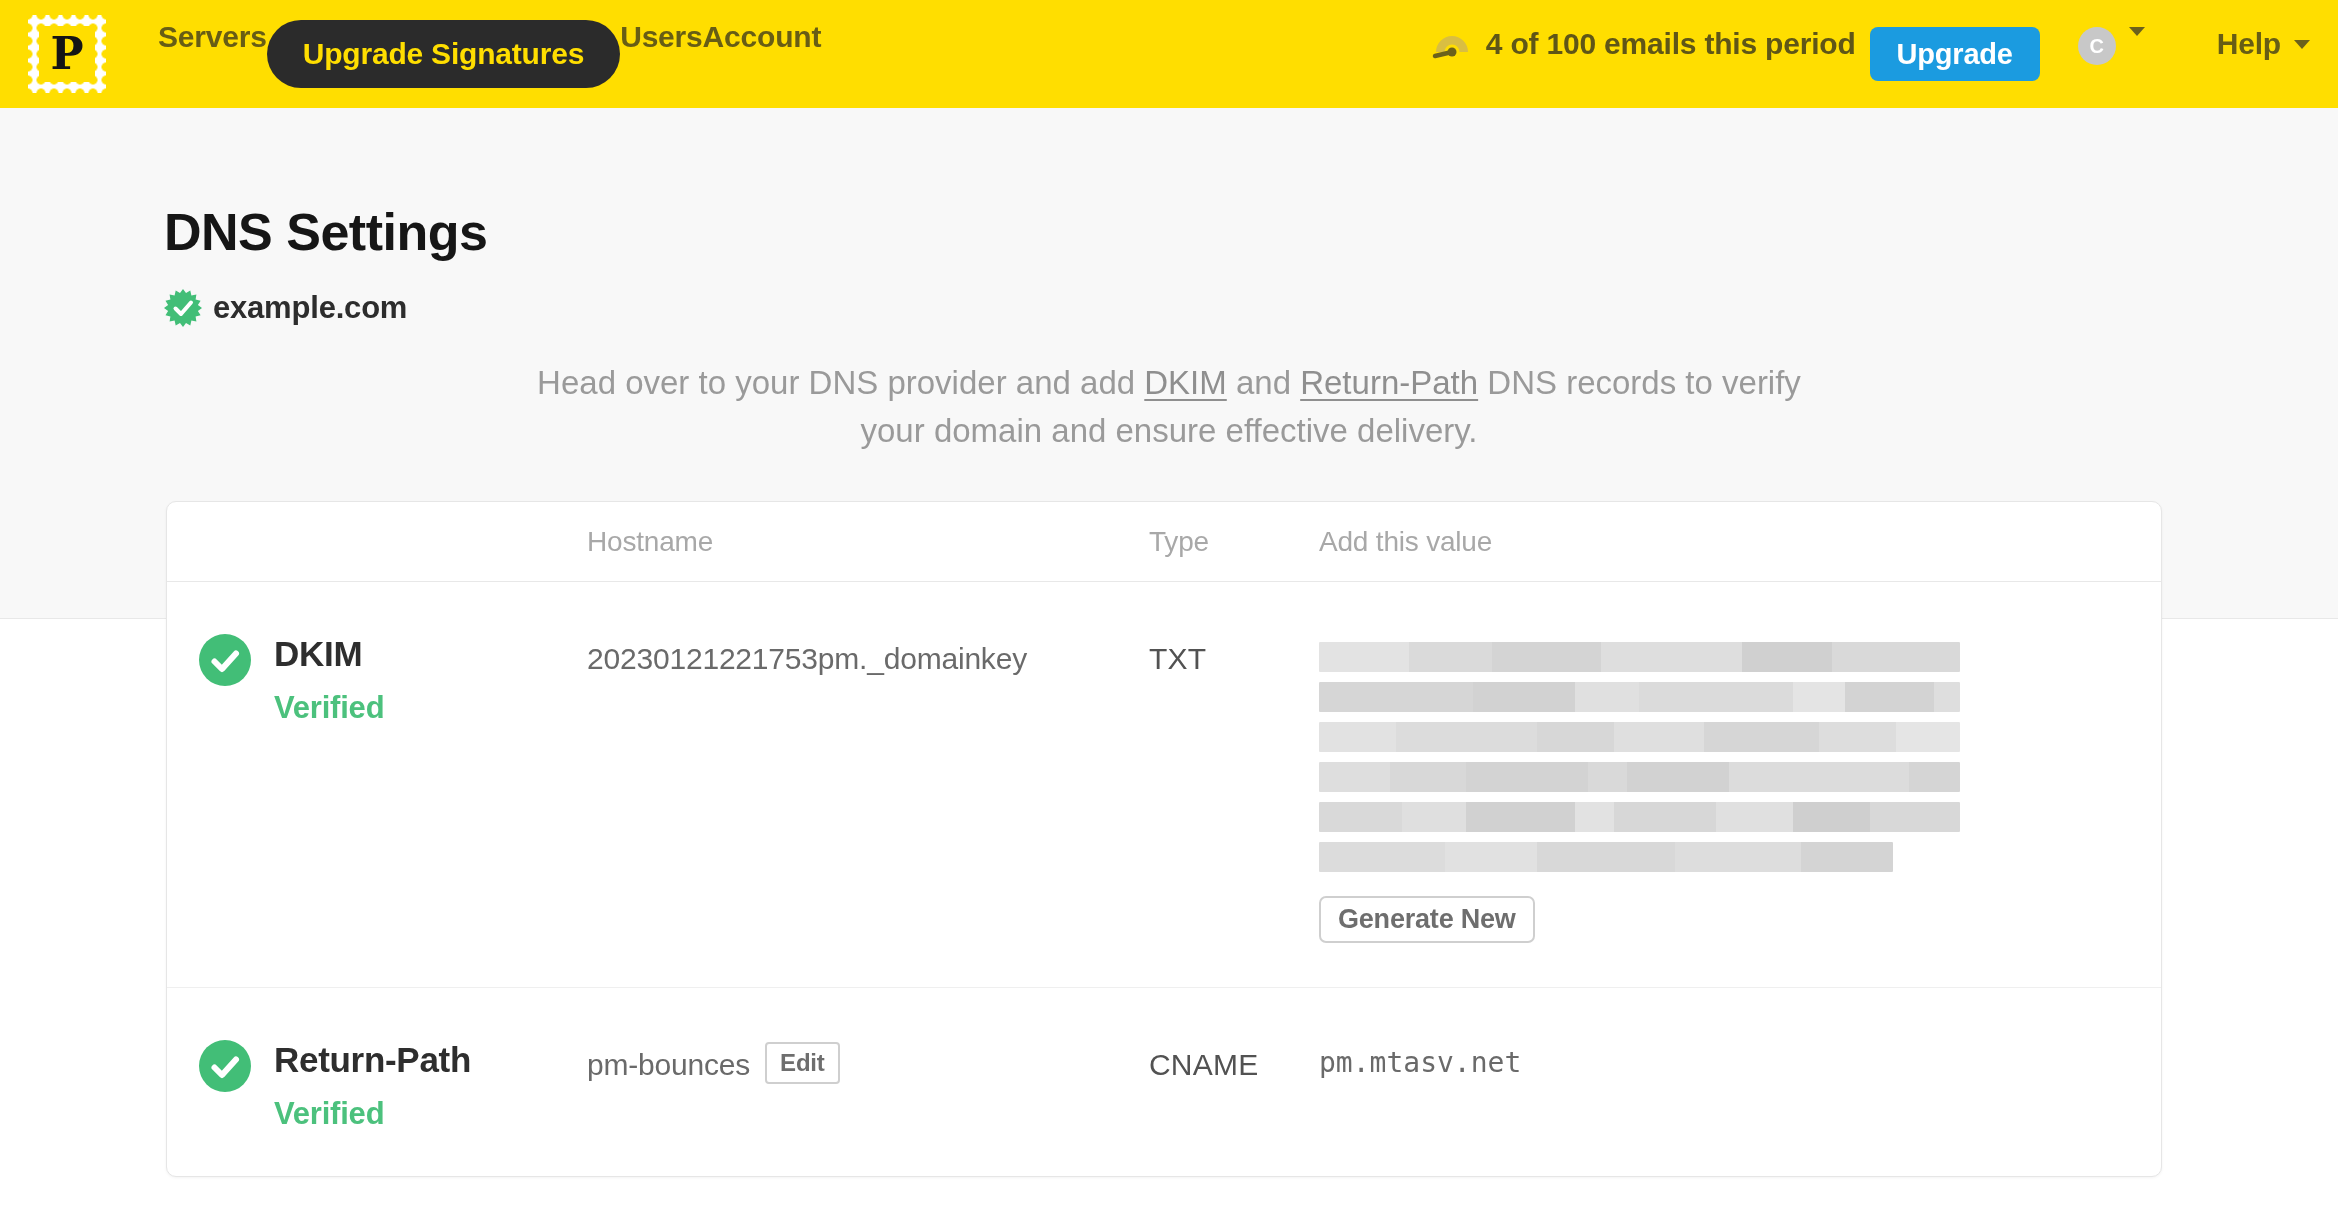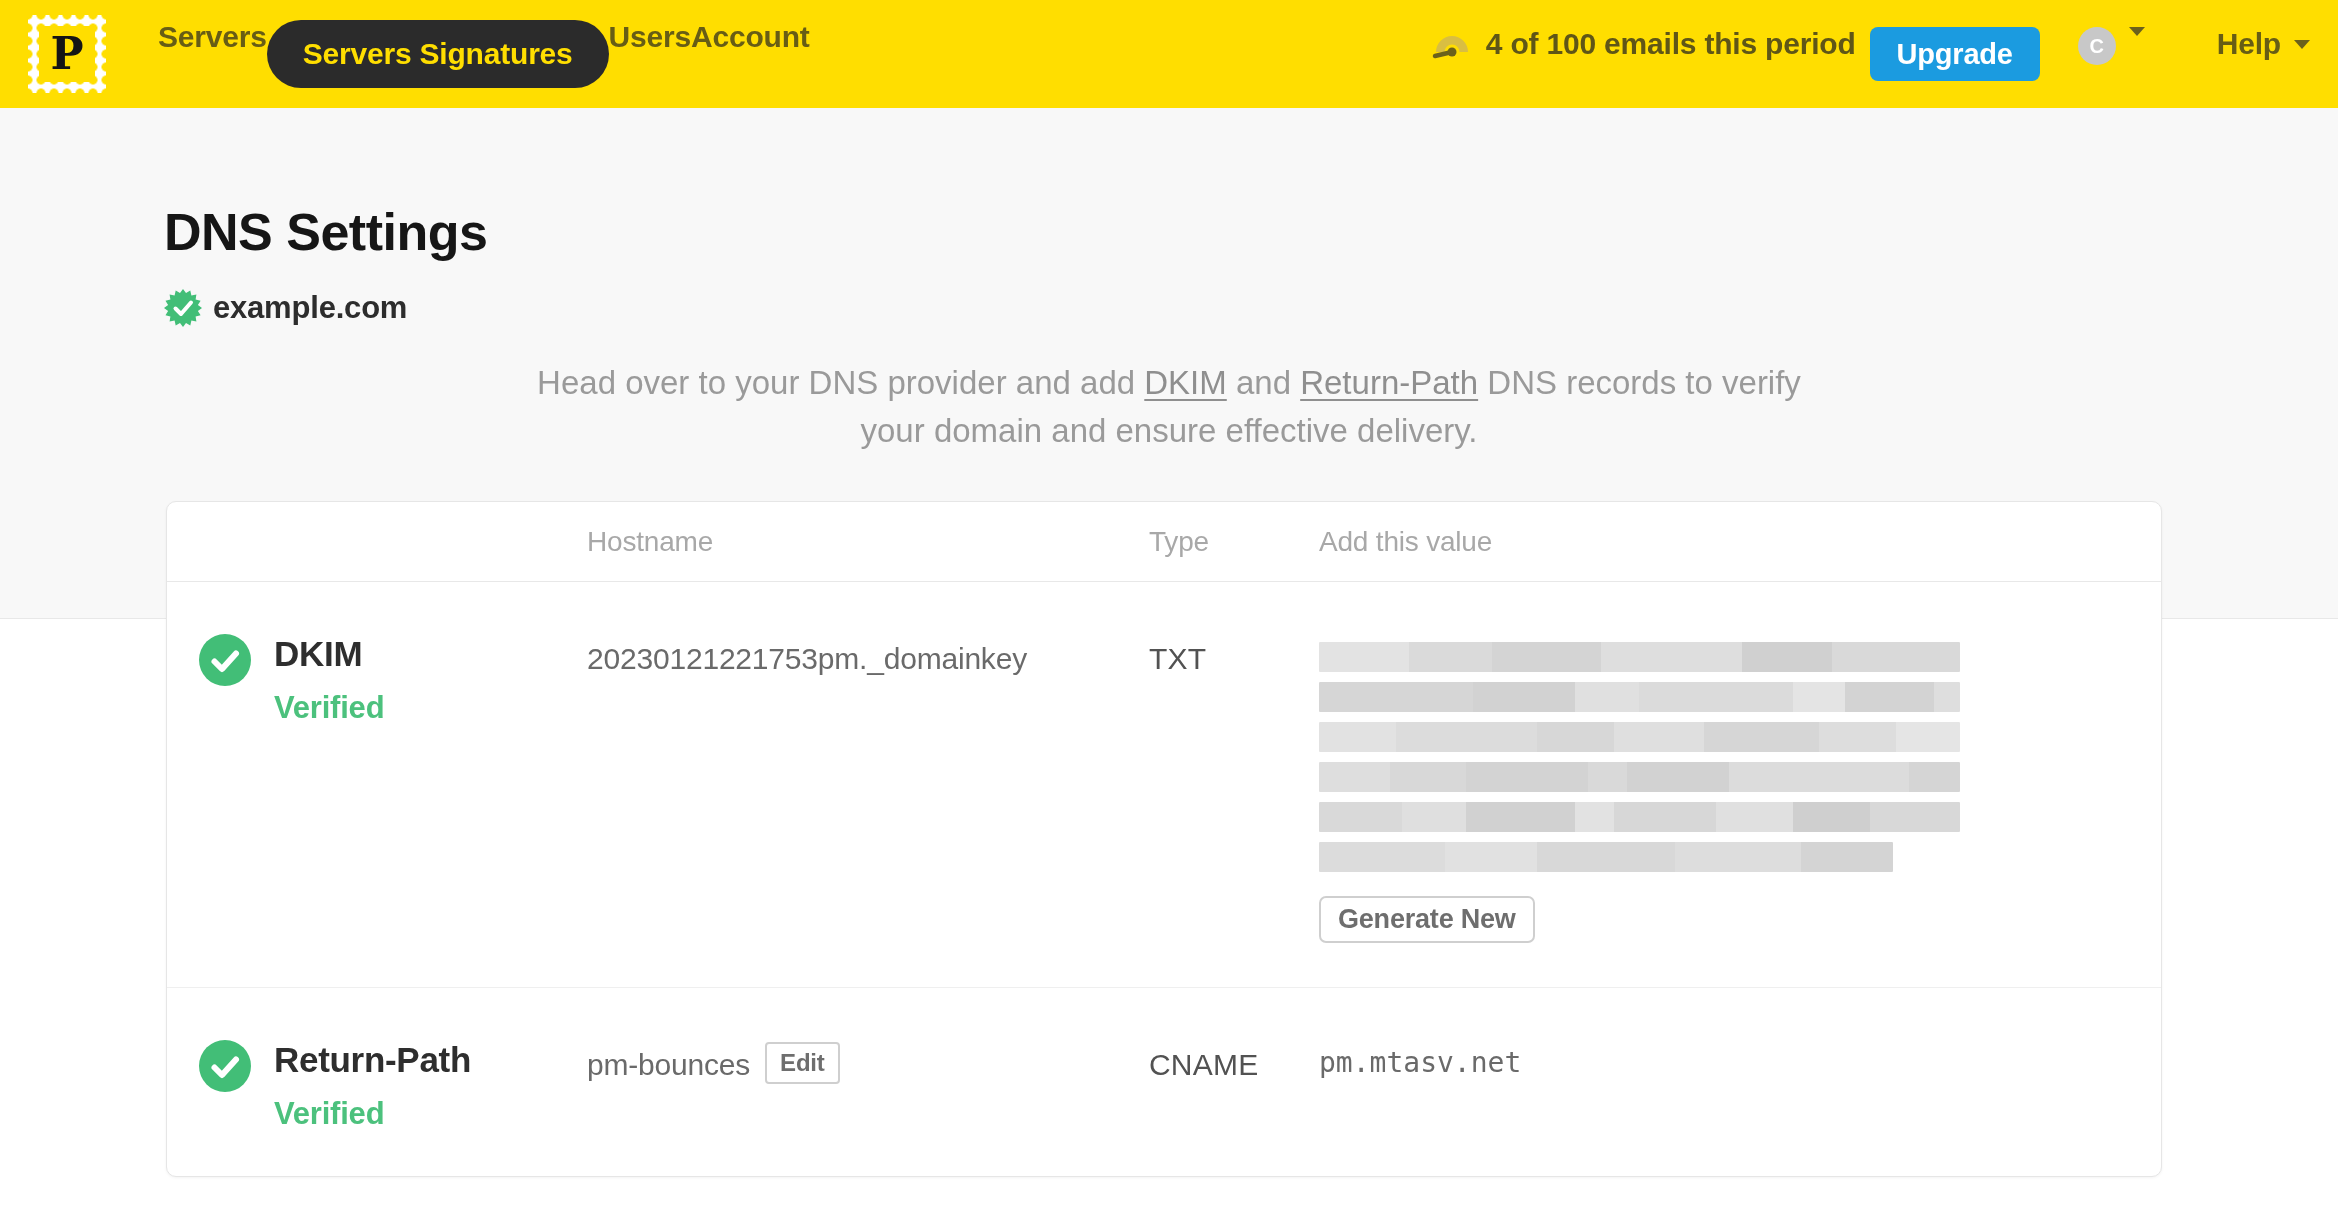--- a/index.html
+++ b/index.html
@@ -139,21 +139,21 @@
 <div class="band-bottom"></div>
 
 <nav class="navbar">
   <div class="stamp">
     <div class="stamp-inner">
       <span>P</span>
     </div>
   </div>
   <div class="nav-links">
     <span class="nav-item">Servers</span>
-    <span class="nav-item active">Servers Signatures</span>
+    <span class="nav-item active">Upgrade Signatures</span>
     <span class="nav-item">Users</span>
     <span class="nav-item">Account</span>
   </div>
   <div class="nav-right">
     <svg class="gauge" viewBox="0 0 40 32">
       <path d="M4 25 A 16 16 0 0 1 36 25 L 27.5 25 A 7.5 7.5 0 0 0 12.5 25 Z" fill="#d9be42"></path>
       <path d="M20 25 L 3 29" stroke="#6b611c" stroke-width="4.5" stroke-linecap="round" fill="none"></path>
       <circle cx="20" cy="25" r="4.5" fill="#6b611c"></circle>
     </svg>
     <span class="usage-text">4 of 100 emails this period</span>

